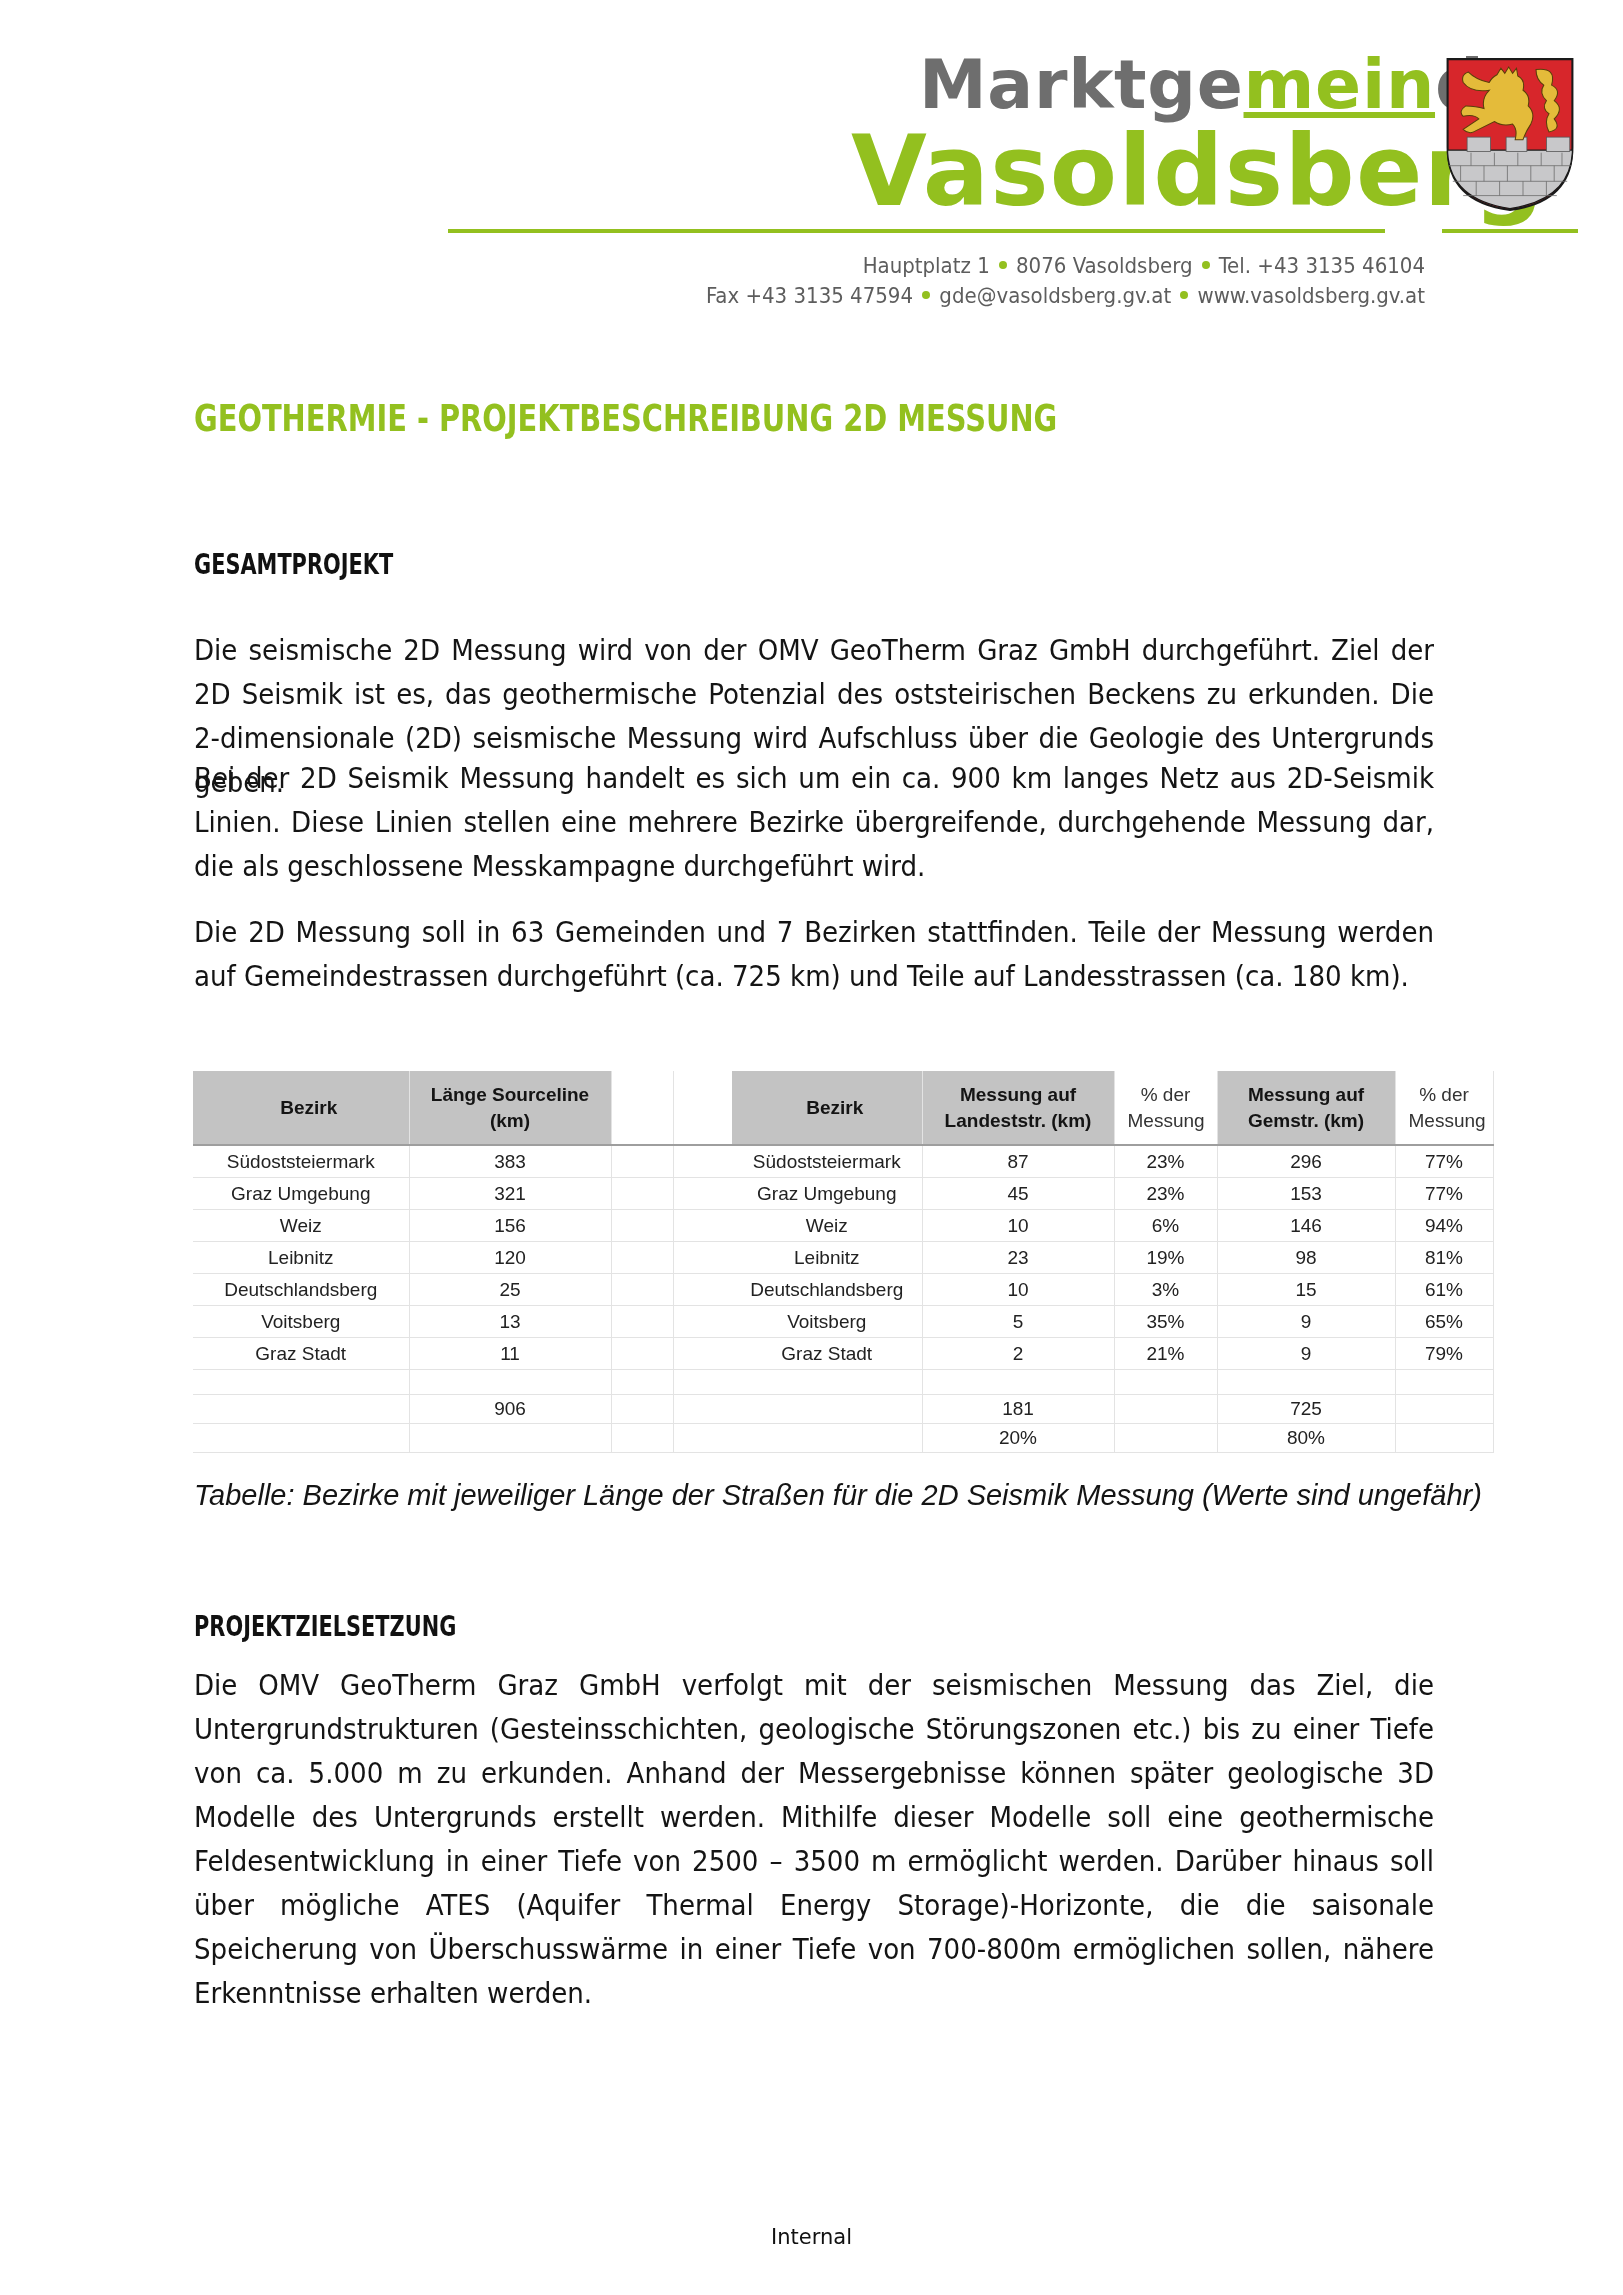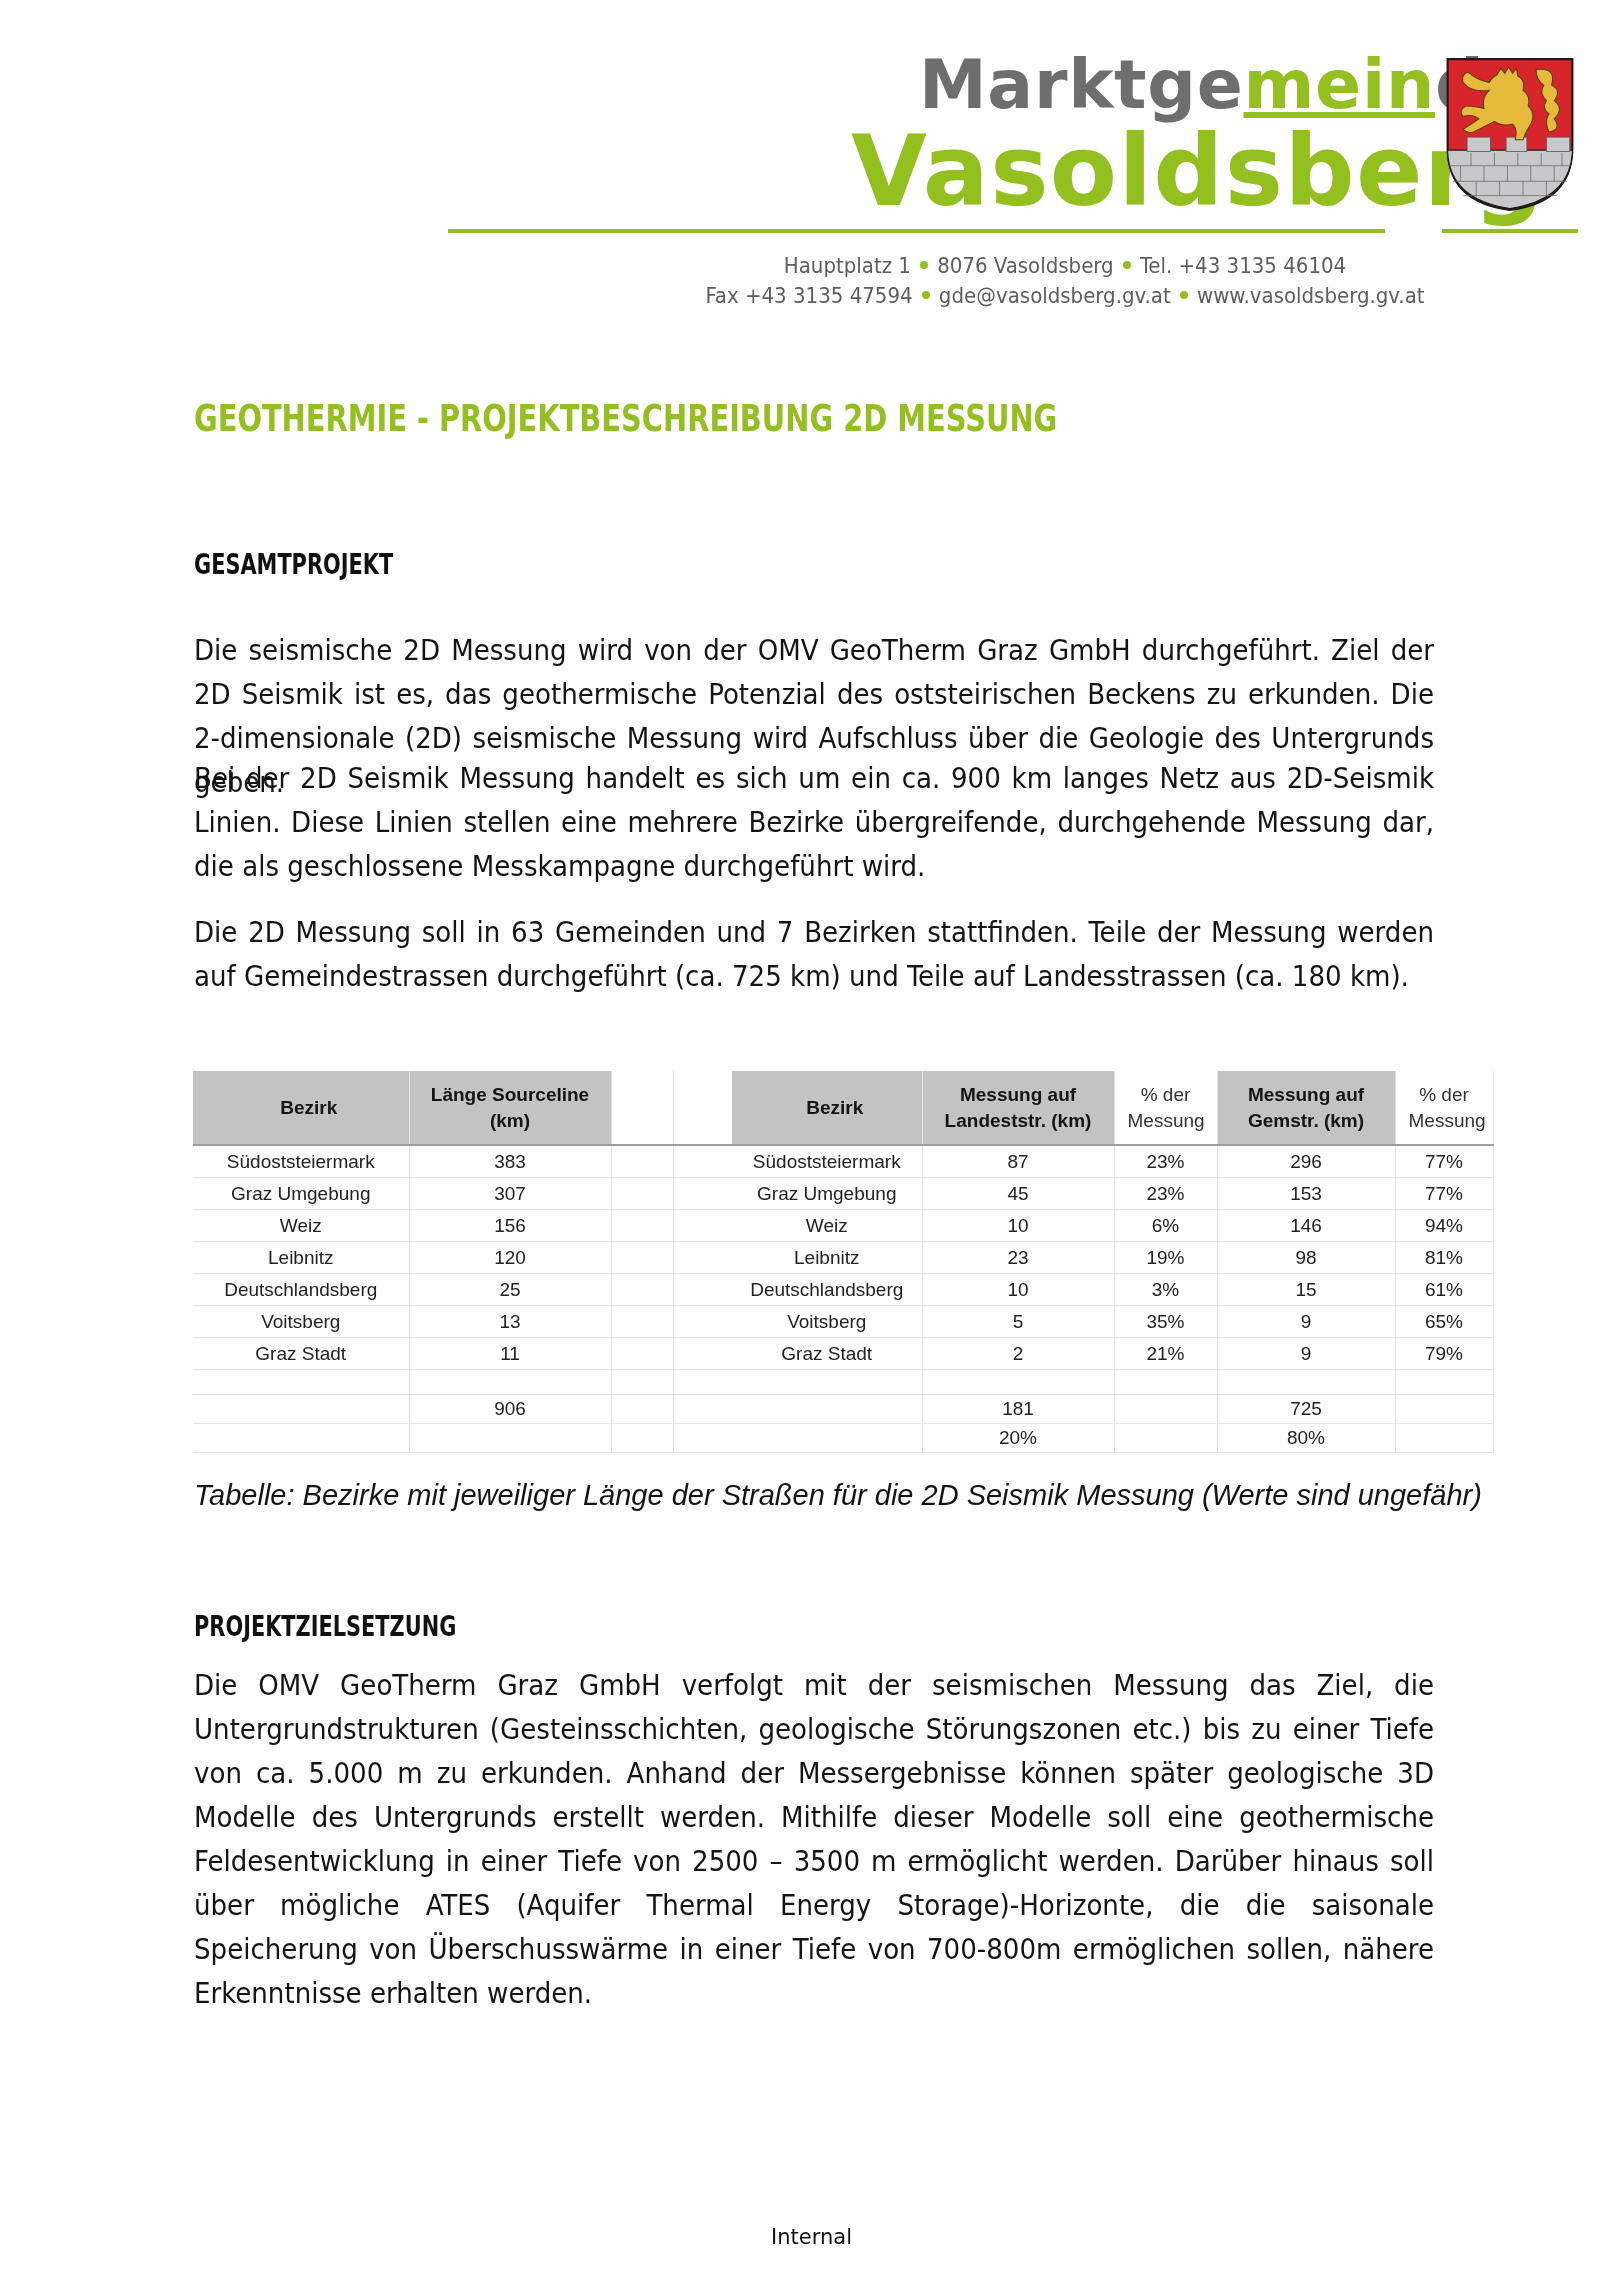--- a/index.html
+++ b/index.html
@@ -6,21 +6,21 @@
   body { width: 1623px; height: 2295px; position: relative; overflow: hidden; font-family: "DejaVu Sans Condensed", "Liberation Sans Narrow", "Liberation Sans", sans-serif; color: #111; }
   .abs { position: absolute; }
 
   
   .lh-title1 { left: 919px; top: 51px; width: 510px; text-align: right; font-family: "DejaVu Sans", sans-serif; font-weight: bold; font-size: 68px; letter-spacing: 0.7px; line-height: 1; color: #6e6e6e; white-space: nowrap; }
   .lh-title1 .g { color: #93c01f; text-decoration: underline; }
   .lh-title2 { left: 851px; top: 122px; width: 579px; text-align: right; font-family: "DejaVu Sans", sans-serif; font-weight: bold; font-size: 98px; line-height: 1; color: #93c01f; white-space: nowrap; letter-spacing: 1.3px; }
   .lh-rule-left { left: 448px; top: 229px; width: 937px; height: 3.9px; background: #93c01f; }
   .lh-rule-right { left: 1442px; top: 229px; width: 136px; height: 3.9px; background: #93c01f; }
   .lh-crest { left: 1445px; top: 56px; width: 130px; height: 157px; }
-  .lh-addr { right: 198px; width: 720px; text-align: center; font-family: "DejaVu Sans Condensed", "Liberation Sans Narrow", sans-serif; font-size: 22px; color: #5d5d5d; white-space: nowrap; line-height: 1; }
+  .lh-addr { right: 198px; width: 720px; text-align: right; font-family: "DejaVu Sans Condensed", "Liberation Sans Narrow", sans-serif; font-size: 22px; color: #5d5d5d; white-space: nowrap; line-height: 1; }
   .lh-addr1 { top: 255px; }
   .lh-addr2 { top: 285px; }
   .dot { display: inline-block; width: 7.9px; height: 7.9px; border-radius: 50%; background: #93c01f; vertical-align: middle; margin: 0 9.2px; position: relative; top: -2px; }
 
   
   .page-title { left: 194px; top: 397px; font-family: "DejaVu Sans", sans-serif; font-weight: bold; font-size: 37px; color: #93c01f; transform: scaleX(0.78); transform-origin: left top; white-space: nowrap; }
   .h2 { font-family: "DejaVu Sans", sans-serif; font-weight: bold; font-size: 29px; color: #111; transform: scaleX(0.72); transform-origin: left top; white-space: nowrap; }
   .h2-a { left: 194px; top: 547px; }
   .h2-b { left: 194px; top: 1609px; }
 
@@ -134,21 +134,21 @@
           <td></td>
           <td style="border-right: none;"></td>
           <td>Südoststeiermark</td>
           <td>87</td>
           <td>23%</td>
           <td>296</td>
           <td>77%</td>
         </tr>
         <tr>
           <td>Graz Umgebung</td>
-          <td>307</td>
+          <td>321</td>
           <td></td>
           <td style="border-right: none;"></td>
           <td>Graz Umgebung</td>
           <td>45</td>
           <td>23%</td>
           <td>153</td>
           <td>77%</td>
         </tr>
         <tr>
           <td>Weiz</td>

